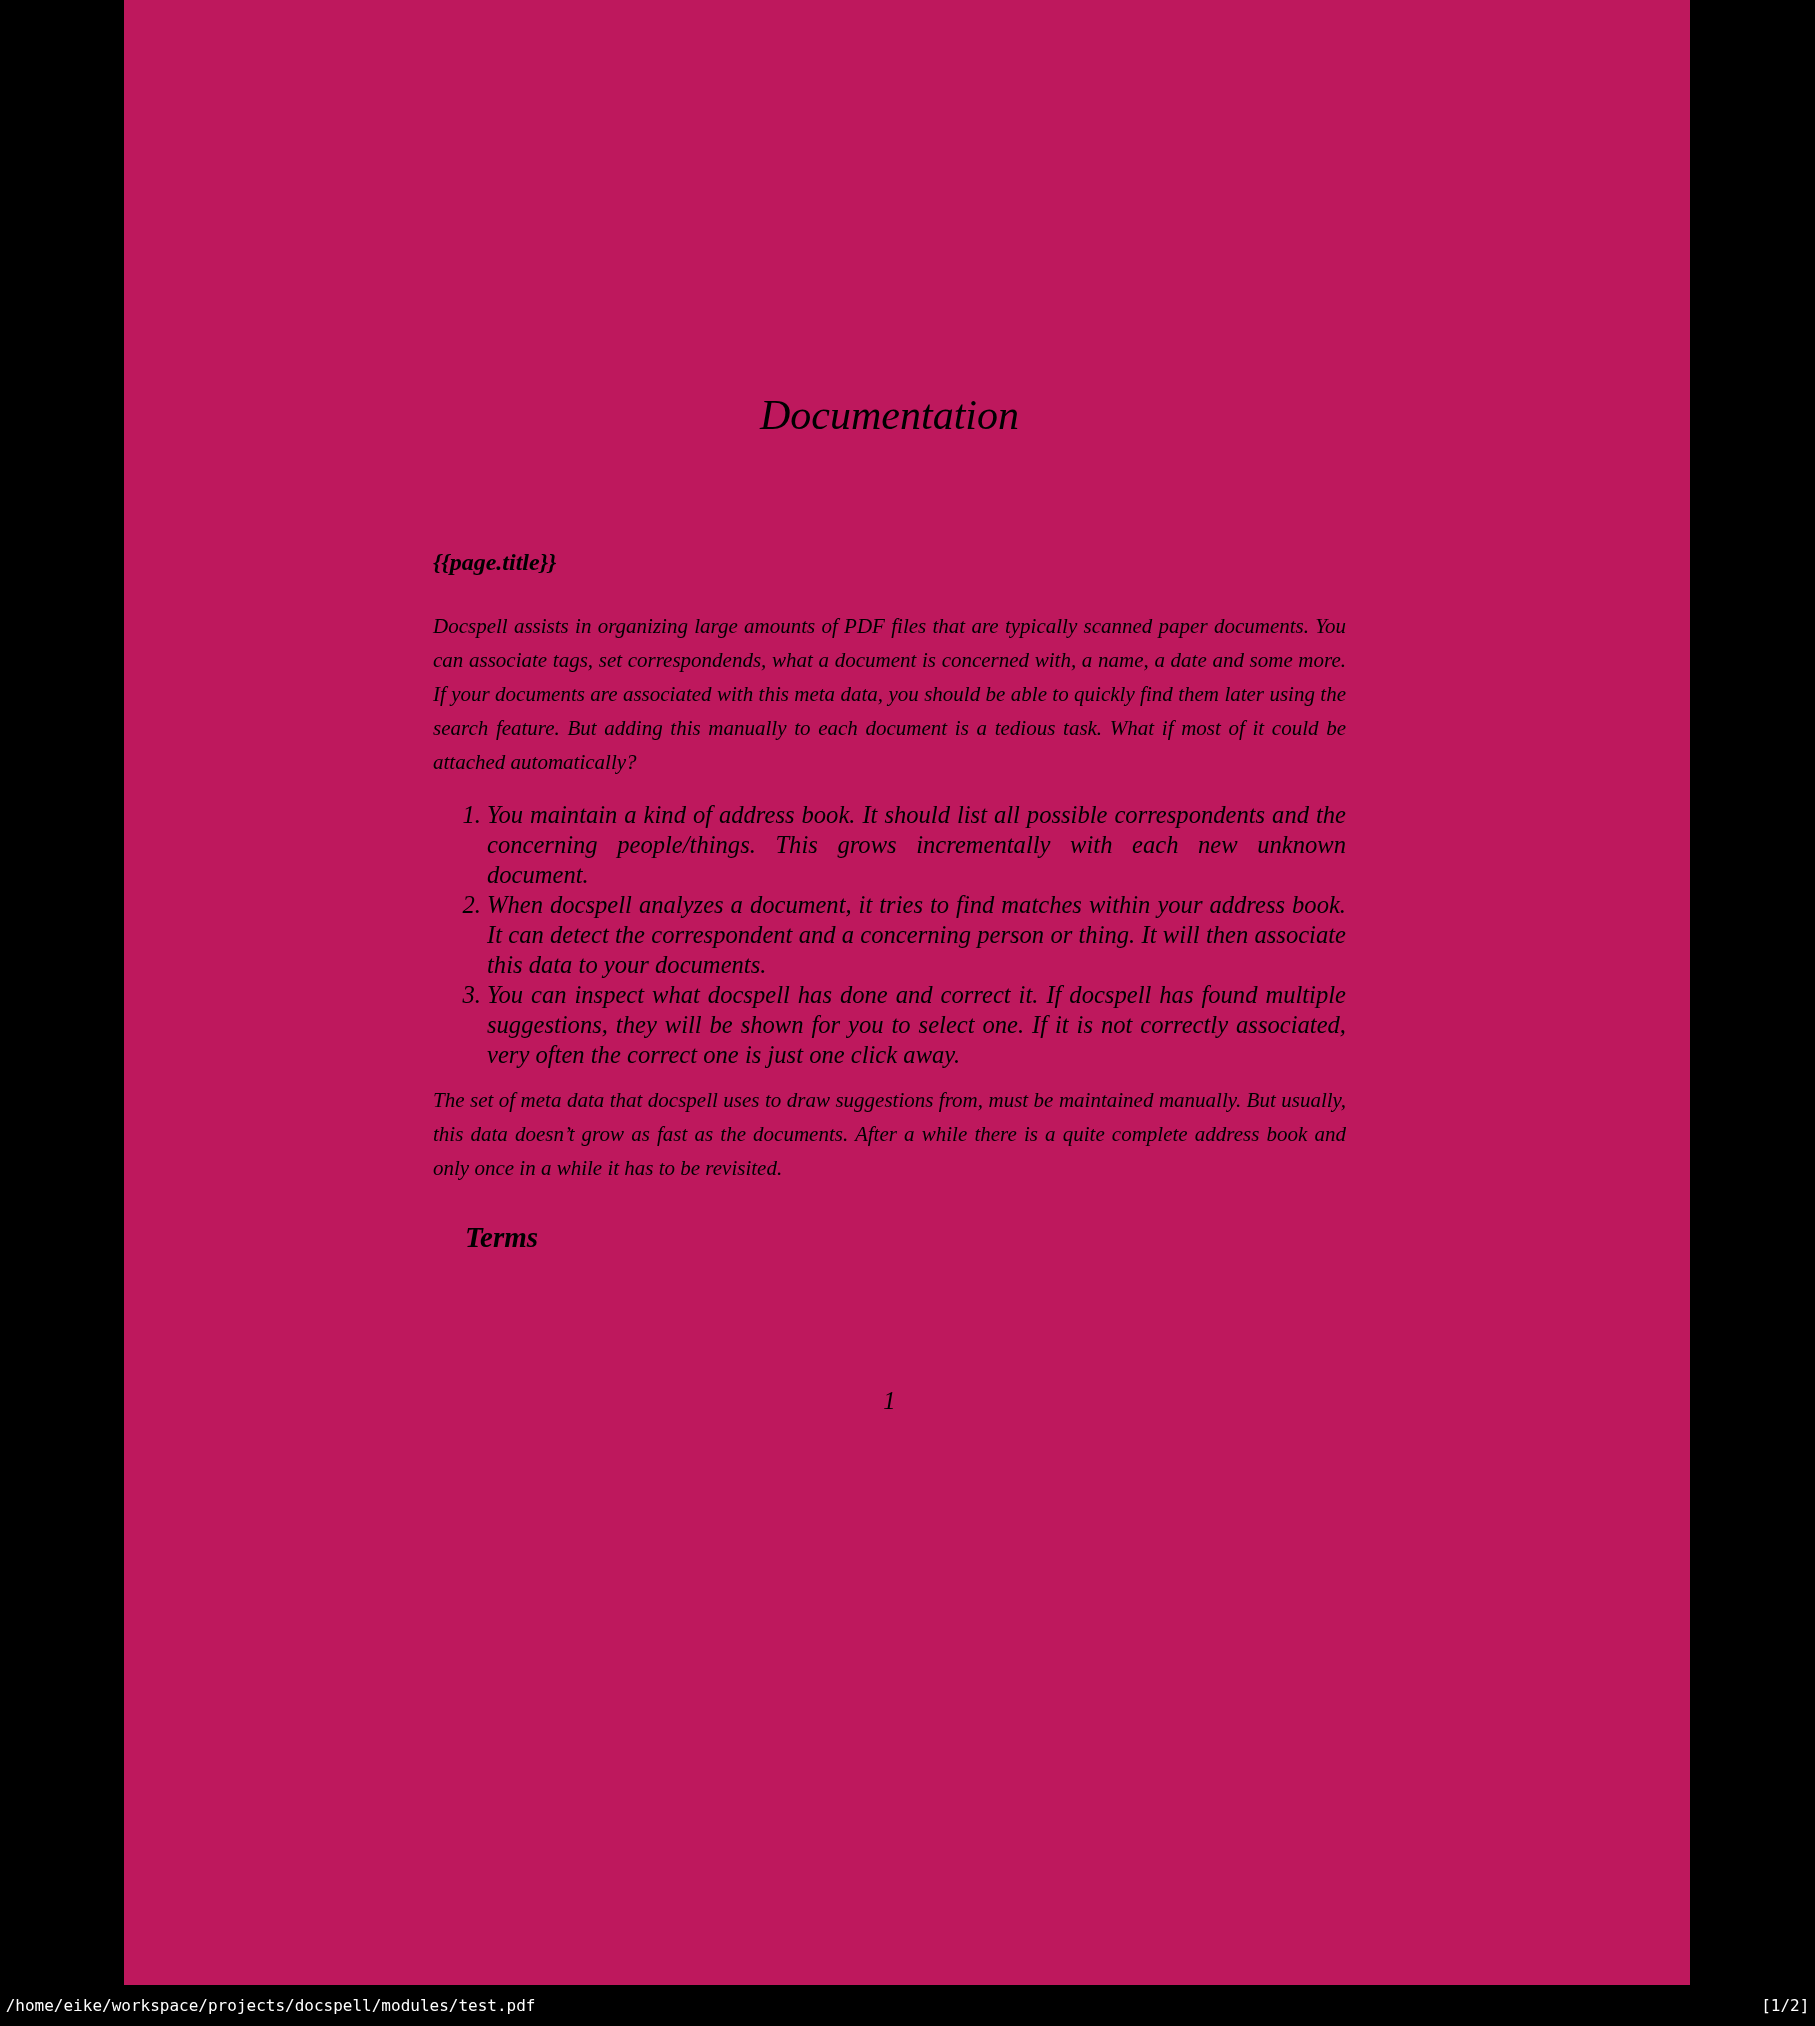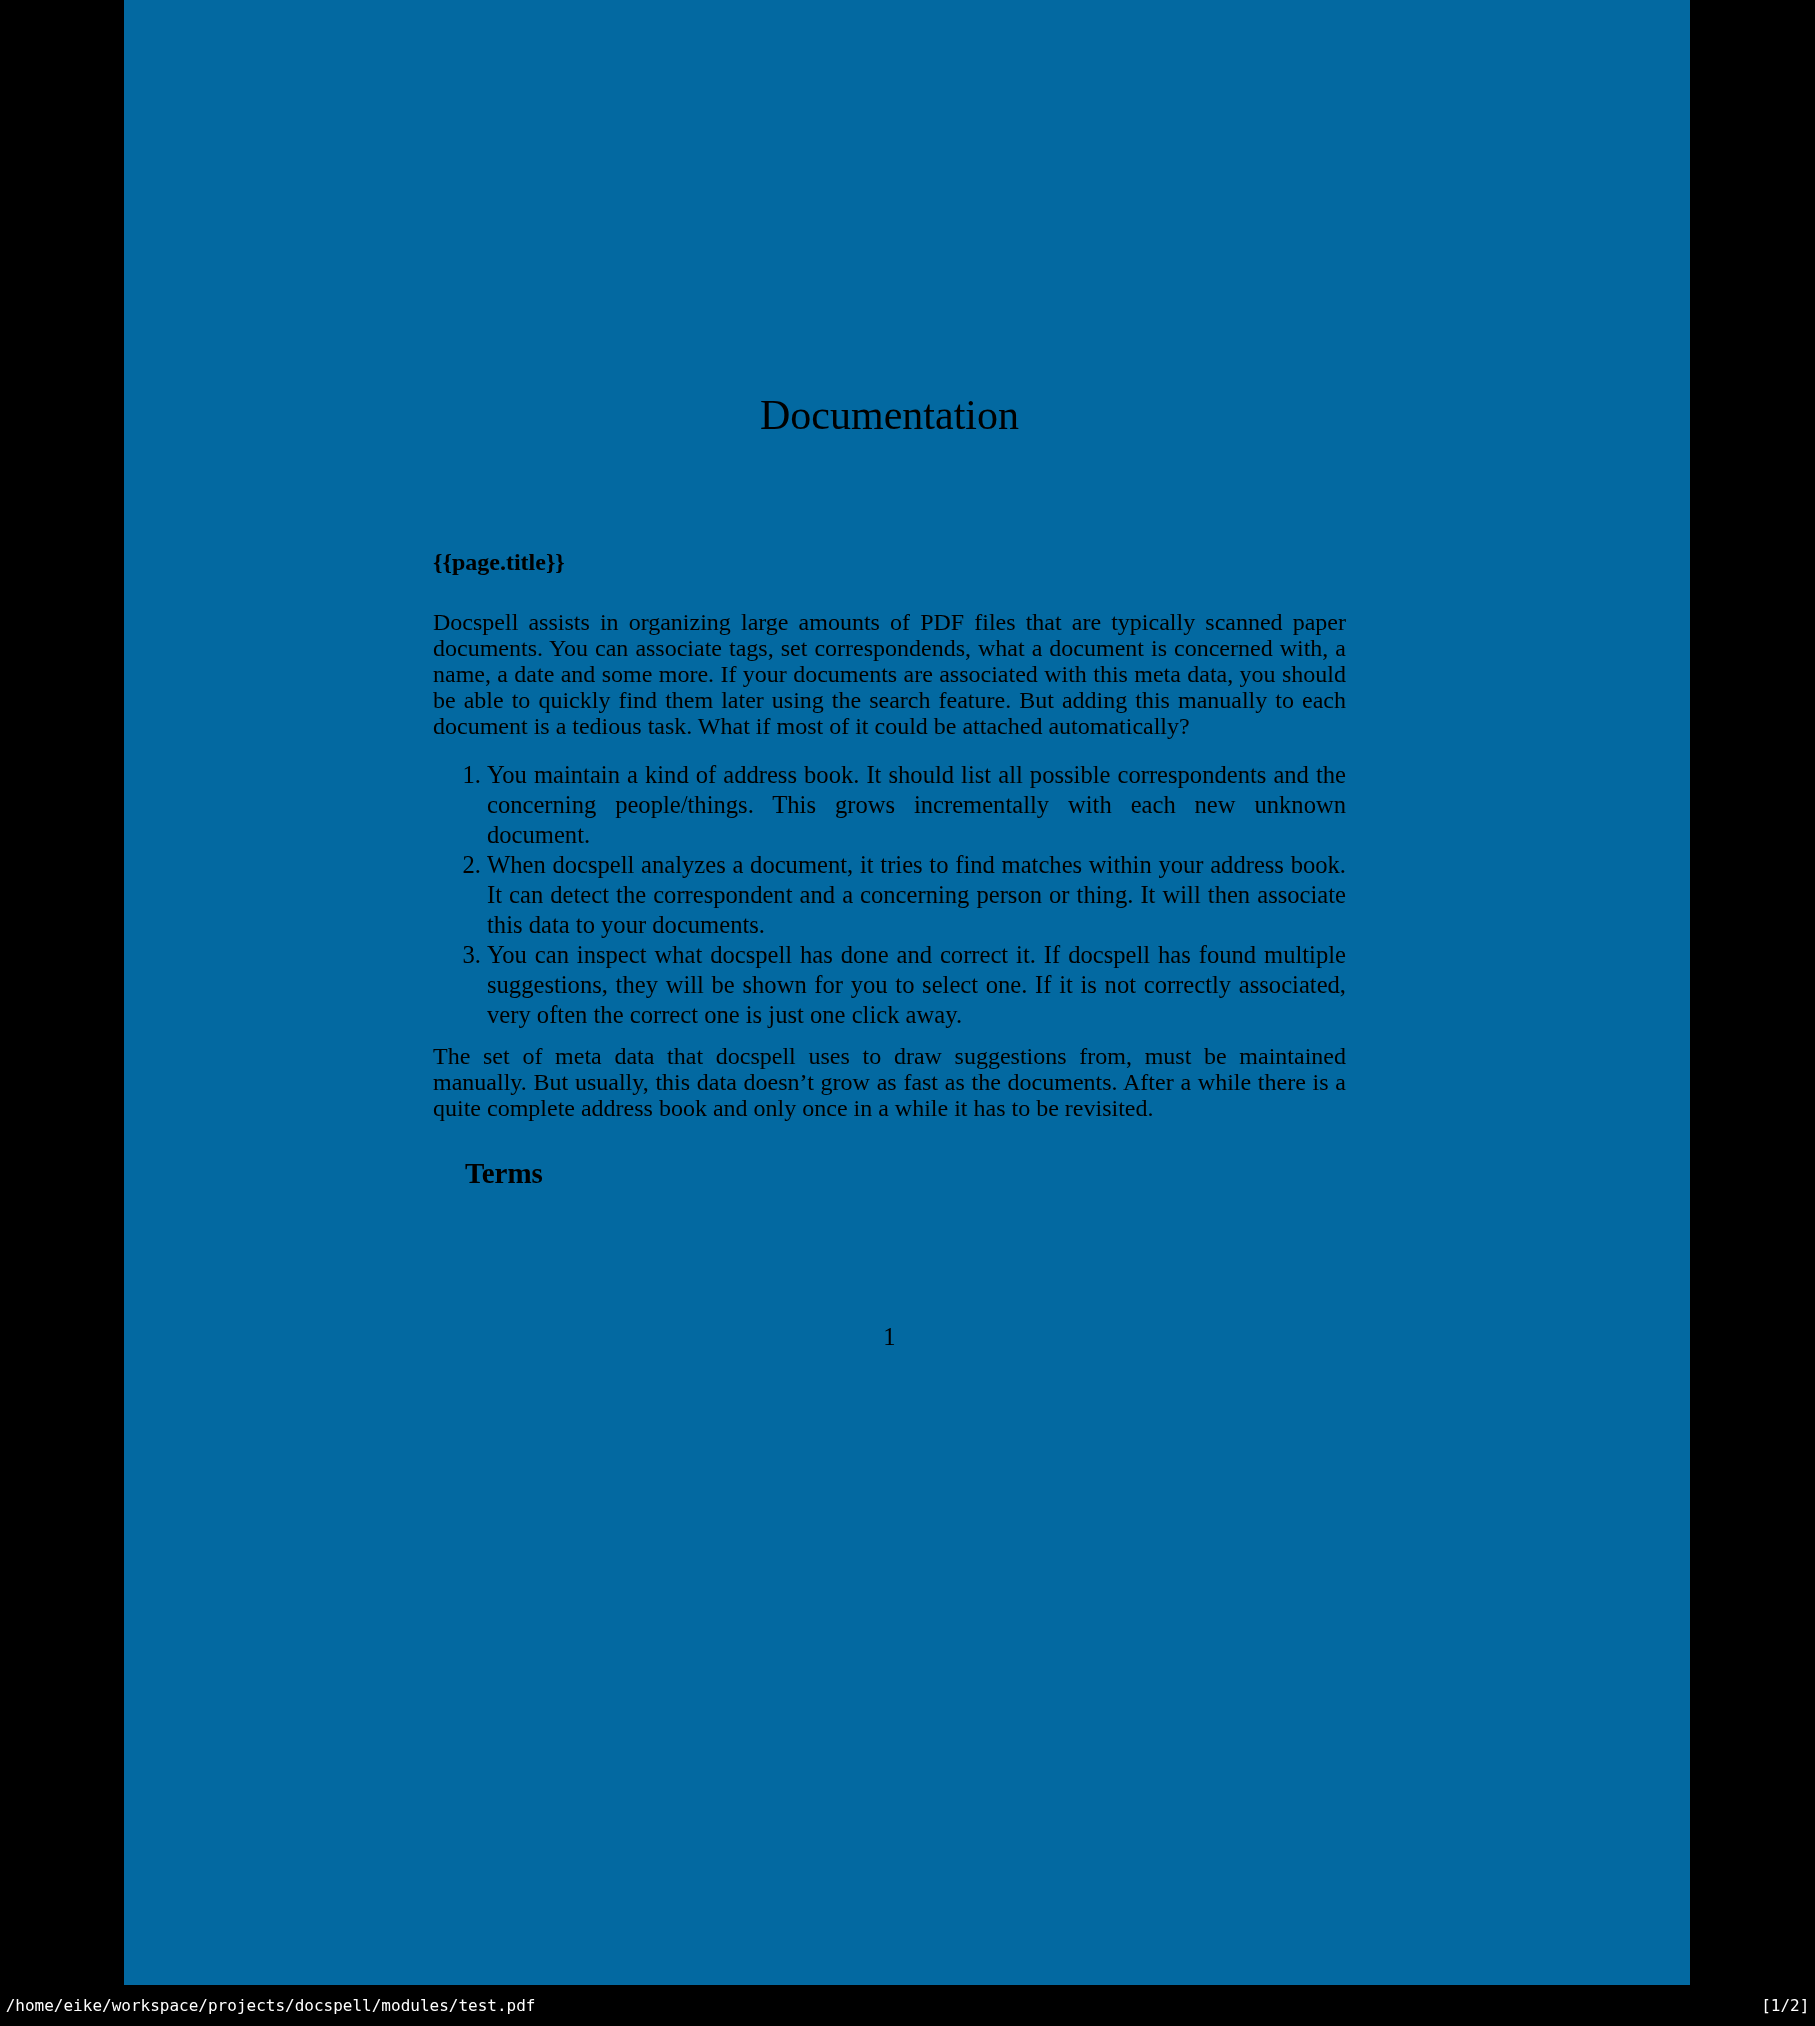--- a/index.html
+++ b/index.html
@@ -11,22 +11,23 @@
   }
   .viewer {
     position: relative;
     width: 1815px; height: 2026px;
     background: #000000;
   }
   .page {
     position: absolute;
     left: 124px; top: 0;
     width: 1566px; height: 2002px;
-    background: #0369a1;
+    background: #be185d;
     color: #000000;
+    font-style: italic;
   }
   .content {
     position: absolute;
     left: 309px; top: 0;
     width: 913px;
   }
   .doc-title {
     margin-top: 393px;
     font-size: 42px;
     line-height: 45px;
@@ -40,22 +41,22 @@
     font-weight: bold;
   }
   h2.subsec {
     font-size: 29px;
     line-height: 34px;
     font-weight: bold;
   }
   h2.how { margin-top: 40px; }
   h2.terms { margin-top: 35px; margin-left: 32px; }
   p.body {
-    font-size: 24px;
-    line-height: 26px;
+    font-size: 21px;
+    line-height: 34px;
     text-align: justify;
   }
   p.p1 { margin-top: 25.6px; }
   p.p2 { margin-top: 16px; }
   p.p3 { margin-top: 13.2px; }
   p.p4 { margin-top: 18px; }
   ol.num-list {
     margin-top: 21px;
     list-style: none;
     padding-left: 54px;

